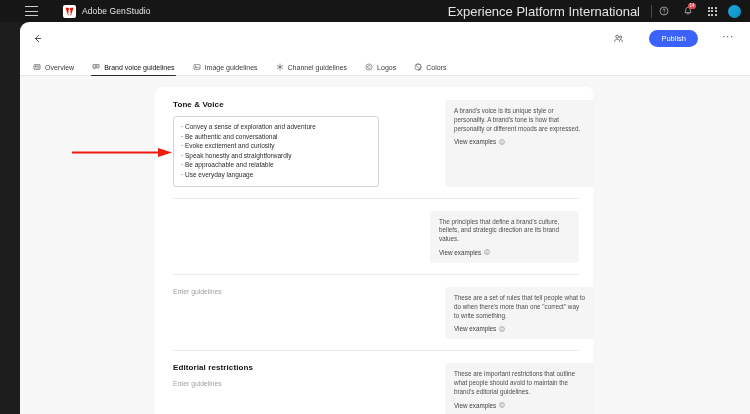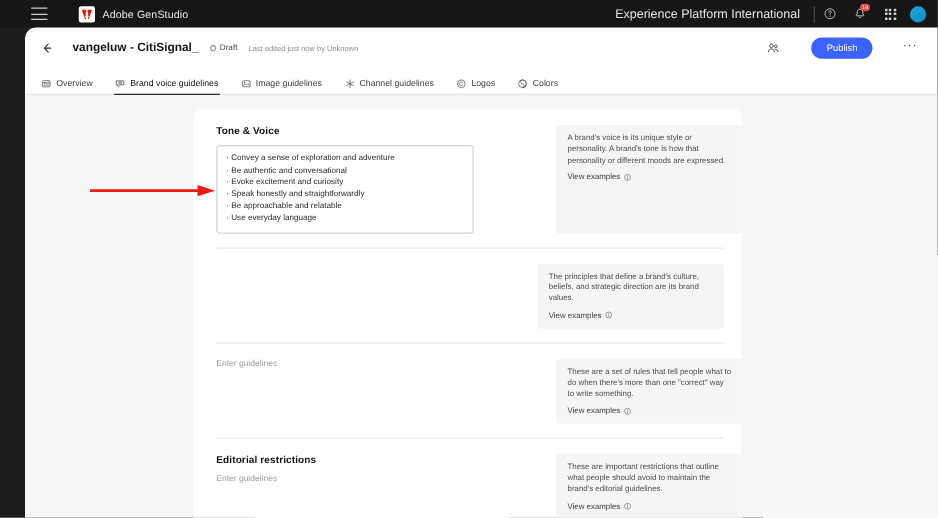--- a/index.html
+++ b/index.html
@@ -28,21 +28,21 @@
     width: 13px; height: 13px; background: #fff; border-radius: 2px;
     display: flex; align-items: center; justify-content: center;
   }
   .brand-logo svg { display: block; }
   .brand-name { color: #e8e8e8; font-size: 8.5px; letter-spacing: .1px; }
 
   .appbar-right {
     margin-left: auto; display: flex; align-items: center;
     height: 100%; gap: 0;
   }
-  .org-name { color: #e3e3e3; font-size: 10px; padding-right: 11px; }
+  .org-name { color: #e3e3e3; font-size: 13px; padding-right: 11px; }
   .divider-v { width: 1px; height: 13px; background: #4a4a4a; }
   .icon-btn {
     width: 24px; height: 22px; display: flex; align-items: center;
     justify-content: center; position: relative; cursor: pointer;
   }
   .icon-btn svg { display: block; }
   .badge {
     position: absolute; top: 3px; right: 4px;
     min-width: 8px; height: 6px; padding: 0 1px;
     background: #e34850; color: #fff; border-radius: 3px;
@@ -234,28 +234,20 @@
 </div>
 
 <div class="surface">
 
   <div class="page-header">
     <div class="back-btn">
       <svg width="11" height="11" viewBox="0 0 16 16">
         <path d="M9.6 3.4 5 8l4.6 4.6" fill="none" stroke="#2b2b2b" stroke-width="1.2" stroke-linecap="round" stroke-linejoin="round"></path>
         <path d="M5.2 8h7.2" fill="none" stroke="#2b2b2b" stroke-width="1.2" stroke-linecap="round"></path>
       </svg>
-    </div>
-    <div class="title-block">
-      <div class="doc-title">vangeluw - CitiSignal_</div>
-      <div class="status-wrap">
-        <div class="status-dot"></div>
-        <div class="status-text">Draft</div>
-      </div>
-      <div class="edited-text">Last edited just now by Unknown</div>
     </div>
     <div class="header-right">
       <div class="share-btn">
         <svg width="11" height="11" viewBox="0 0 16 16">
           <circle cx="6" cy="5.3" r="2.1" fill="none" stroke="#3a3a3a" stroke-width="1"></circle>
           <path d="M2.4 12.3c0-2 1.6-3.3 3.6-3.3s3.6 1.3 3.6 3.3" fill="none" stroke="#3a3a3a" stroke-width="1" stroke-linecap="round"></path>
           <circle cx="11.2" cy="5.9" r="1.6" fill="none" stroke="#3a3a3a" stroke-width="1"></circle>
           <path d="M10.3 9.3c1.9-.2 3.3 1 3.3 2.9" fill="none" stroke="#3a3a3a" stroke-width="1" stroke-linecap="round"></path>
         </svg>
       </div>

